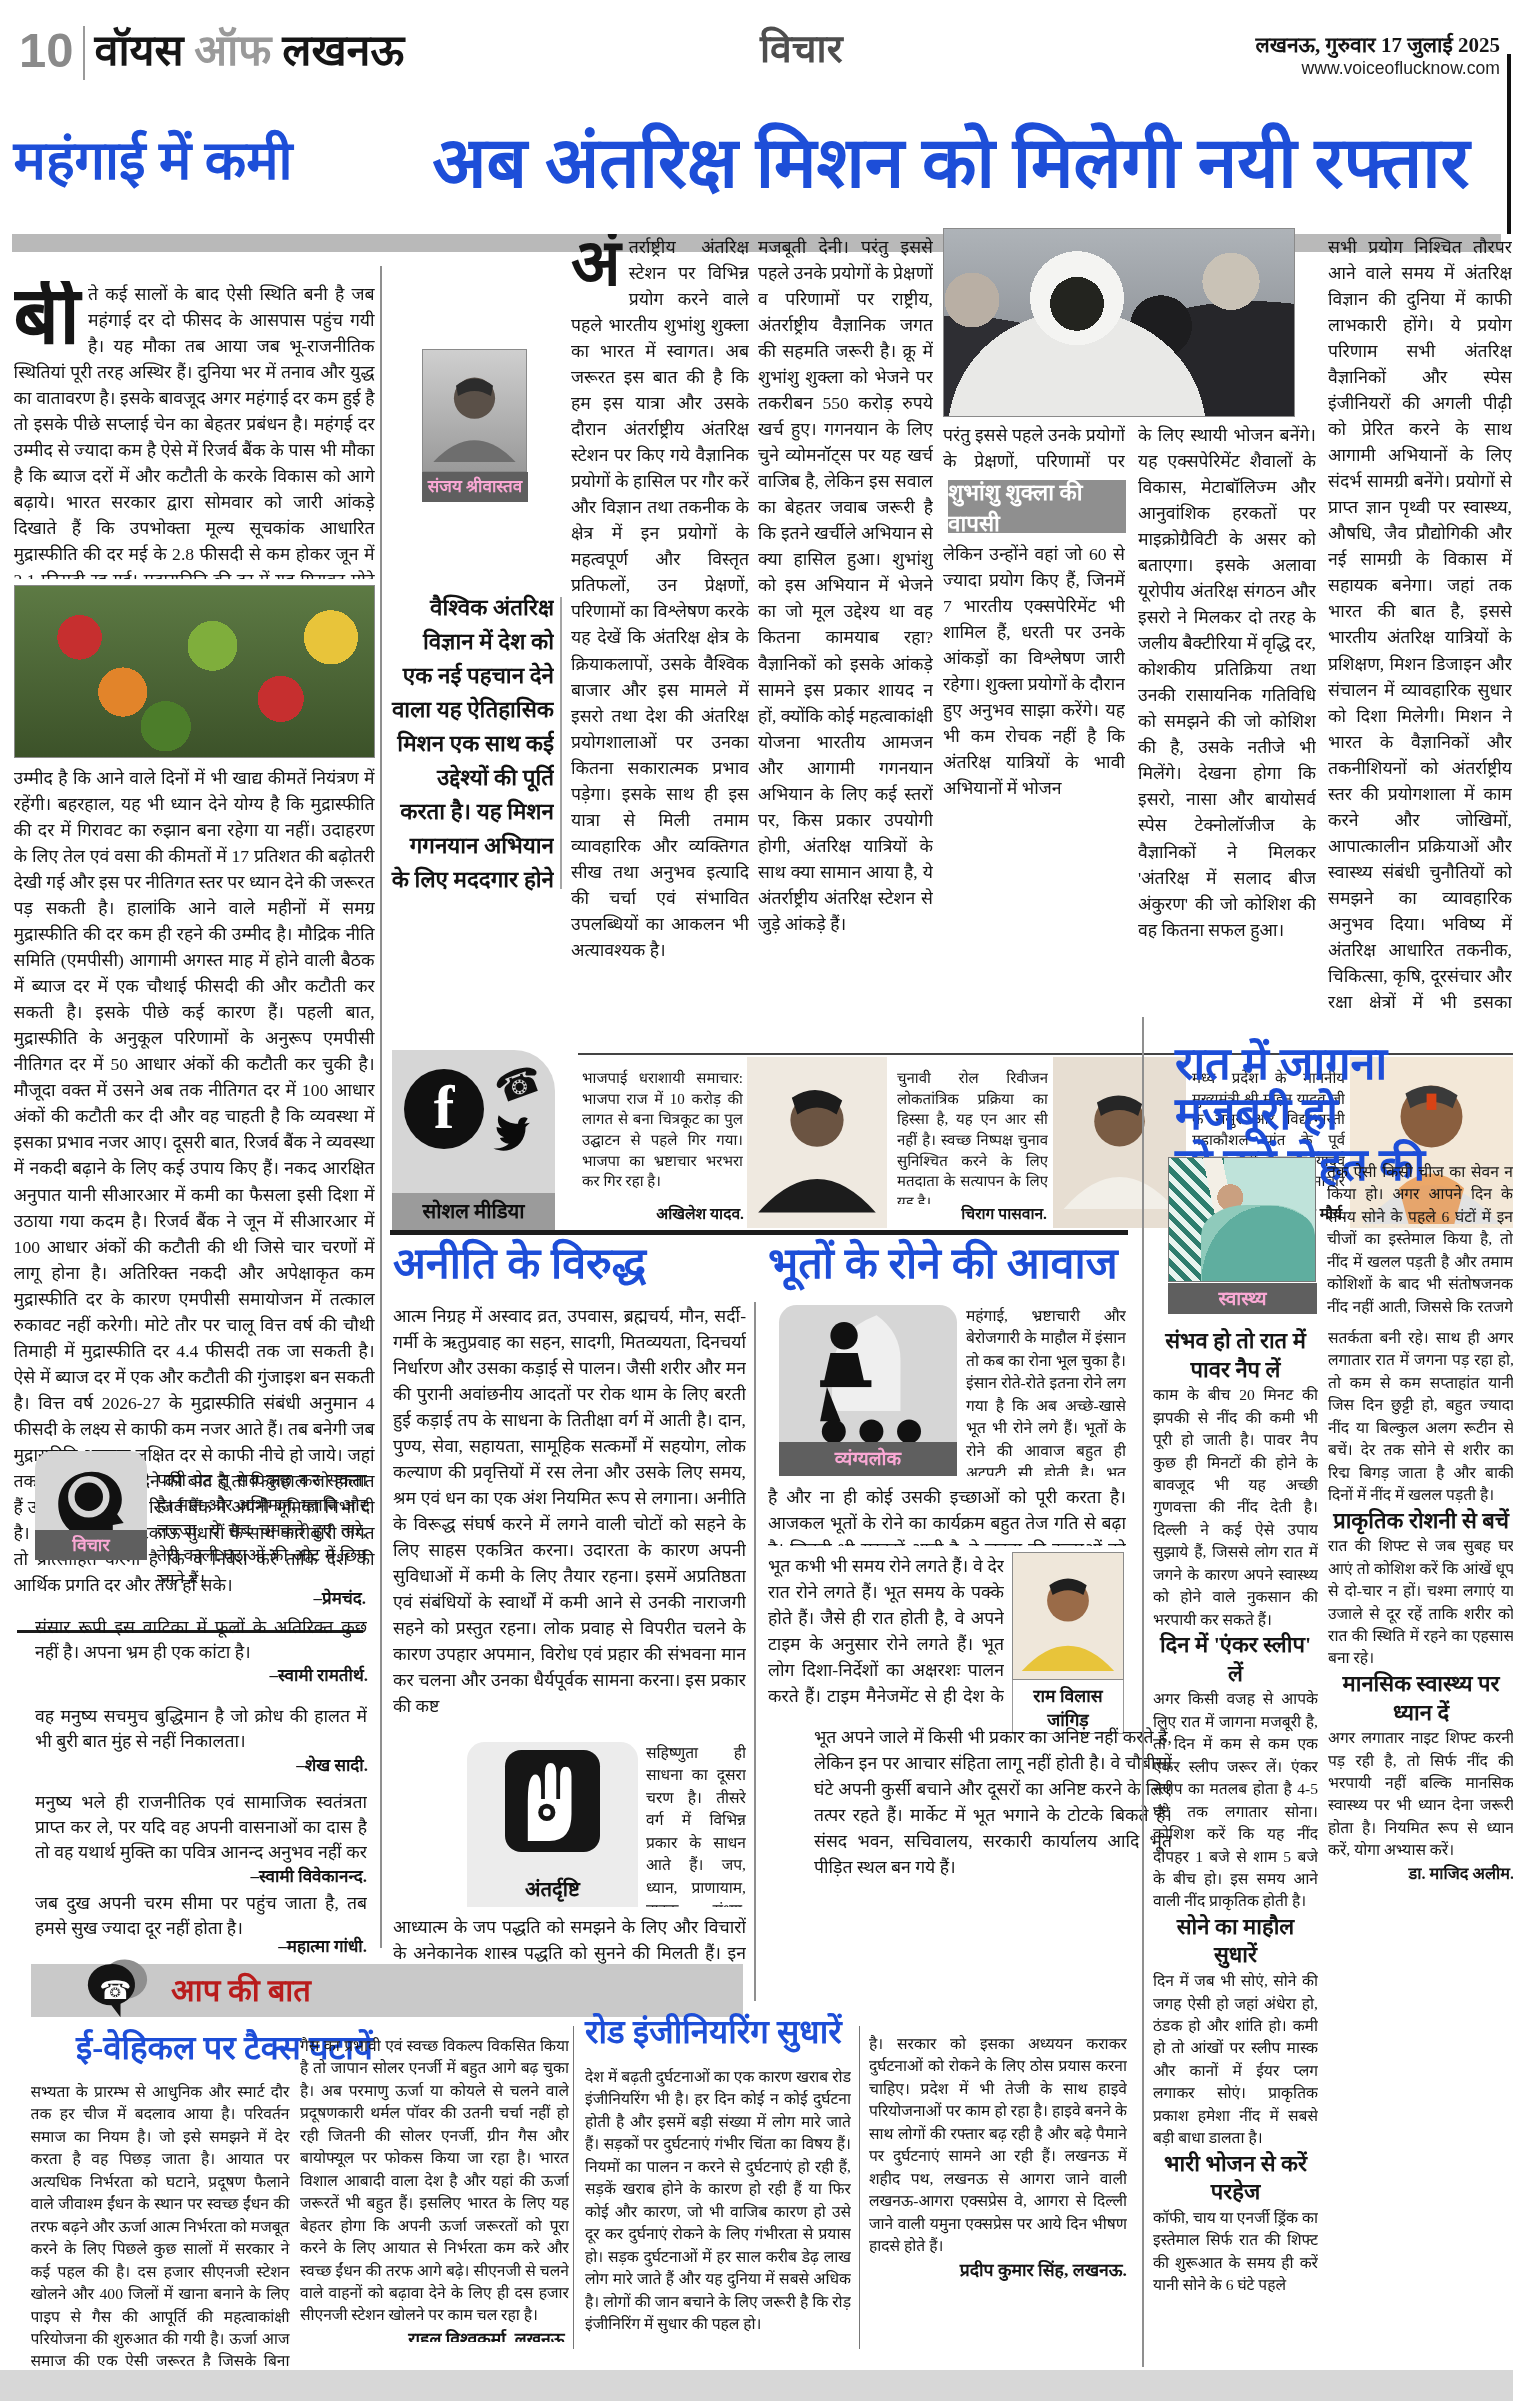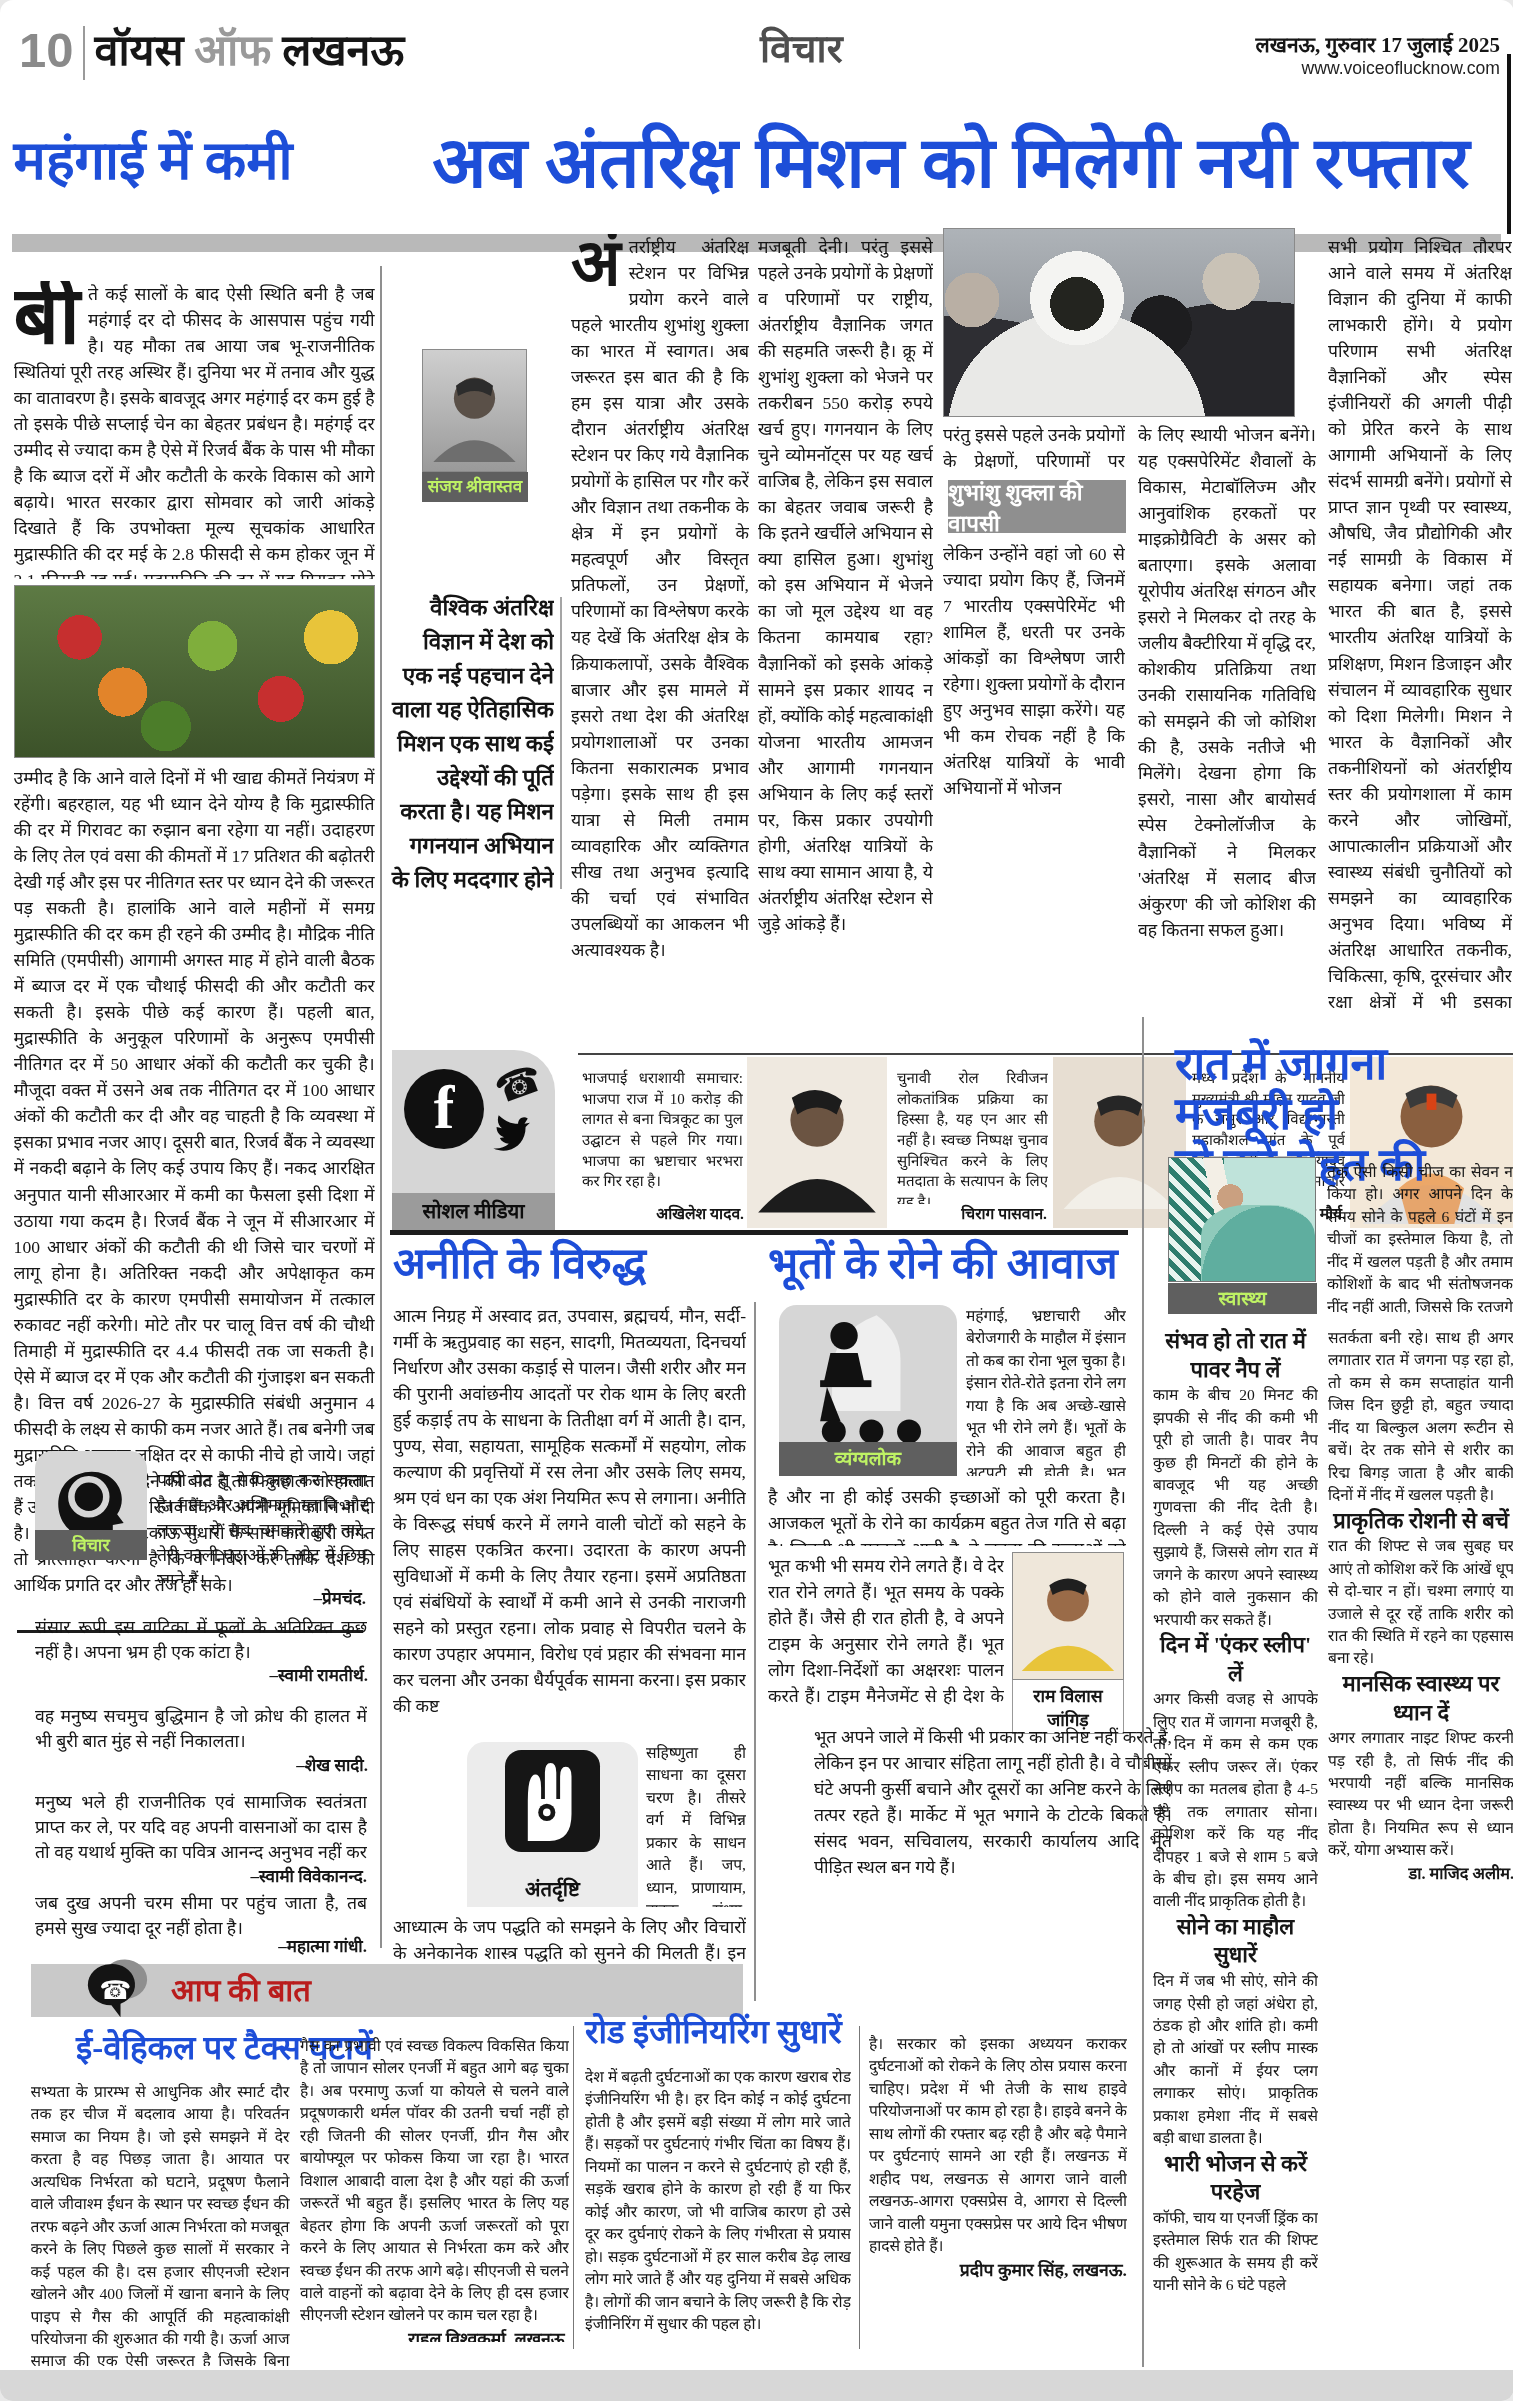--- a/index.html
+++ b/index.html
@@ -1,27 +1,27 @@
 <!DOCTYPE html>
 <html style="font-size:11px"><head>
 <meta charset="utf-8">
 <style>
   html,body{margin:0;padding:0;background:#e9e9e9;}
   #page{position:relative;width:1514px;height:2401px;background:#ffffff;overflow:hidden;
-        font-family:"Liberation Serif", serif;color:#161616;border-radius:13px;}
+        font-family:"Liberation Serif", serif;color:#161616;}
   .abs{position:absolute;}
   .col{position:absolute;overflow:hidden;text-align:justify;}
   .body-txt{font-size:17.6px;line-height:1.48;}
   .body-sm{font-size:15.6px;line-height:1.44;}
   .headline{font-weight:bold;color:#1d4ed8;line-height:1.02;}
   .dropcap{float:left;font-weight:bold;font-size:80px;line-height:.78;padding:4.1px 8.1px 0 0;}
   .rule-h{position:absolute;background:#1c1c1c;}
   .rule-v{position:absolute;background:#8f8f8f;width:2px;}
   .graybar{position:absolute;background:#b9b9b9;}
-  .label-bar{background:#5f5f5f;color:#bef264;font-weight:bold;text-align:center;}
+  .label-bar{background:#5f5f5f;color:#f9a8d4;font-weight:bold;text-align:center;}
   .tile{position:absolute;background:#d6d6d6;border-radius:17.6px 17.6px 0 0;overflow:hidden;}
   .photo{position:absolute;border:1.4px solid #8a8a8a;overflow:hidden;}
   .sig{font-weight:bold;text-align:right;font-size:17.6px;}
   .sub-head{font-weight:bold;text-align:center;font-size:22px;line-height:1.3;}
   .pullquote{font-size:22.4px;line-height:1.52;text-align:right;font-weight:600;color:#141414;}
   .attrib{text-align:right;font-weight:bold;font-size:17px;}
   .quote-t{font-size:17.6px;line-height:1.42;text-align:justify;}
   .post-t{font-size:15px;line-height:1.38;text-align:justify;}
   .silh{width:100%;height:100%;display:block;}
 </style>

